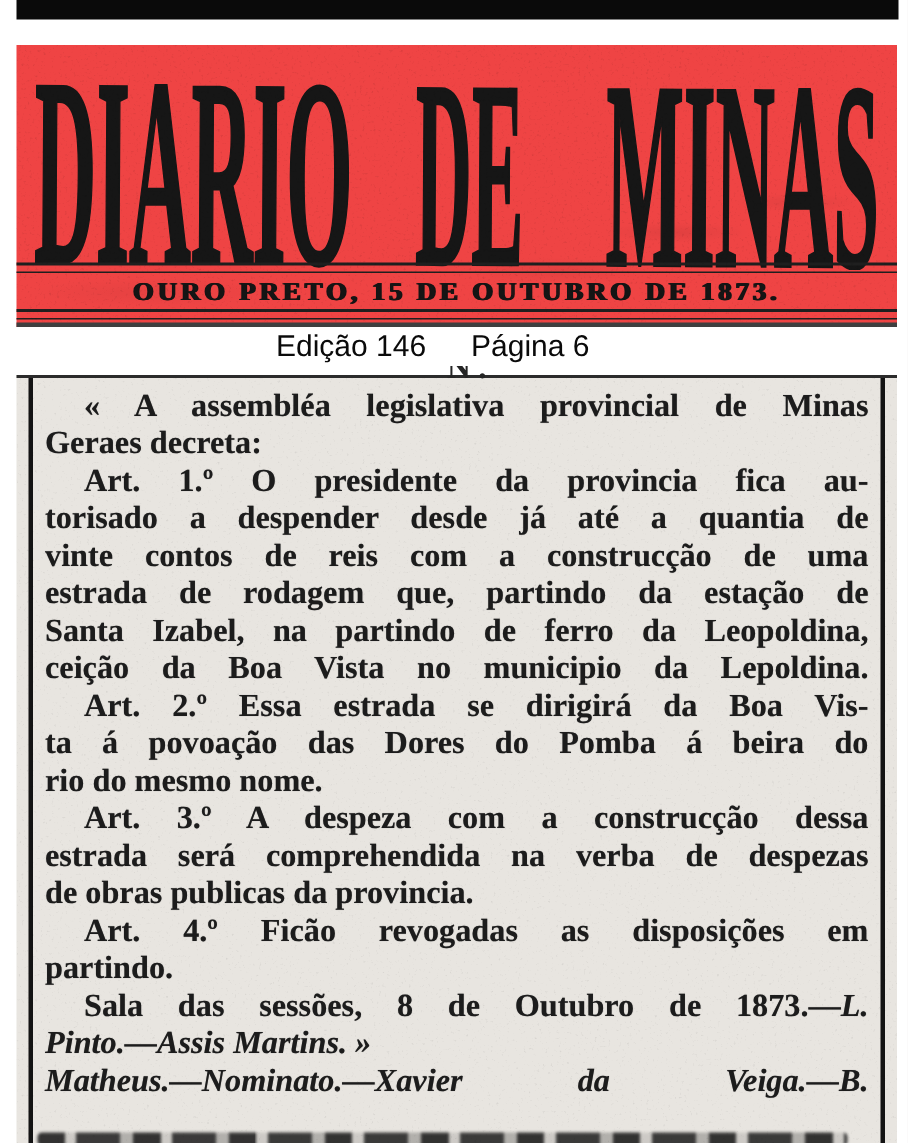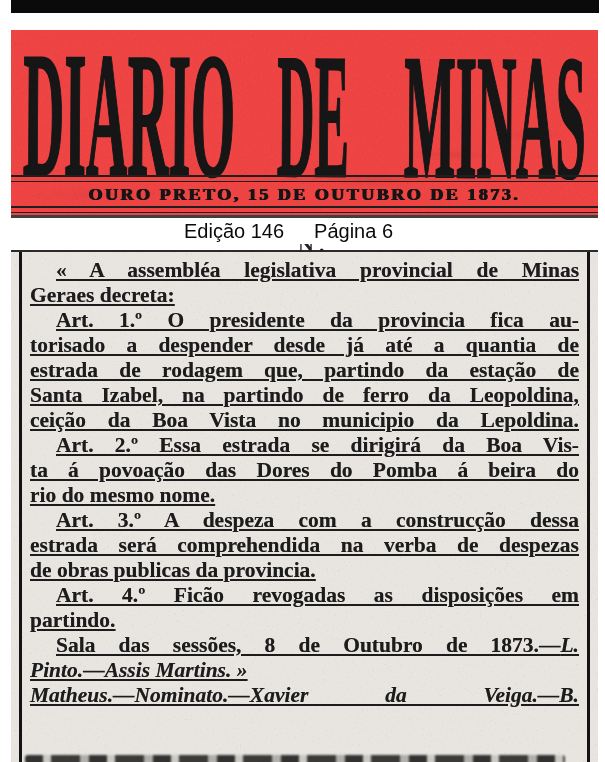--- a/index.html
+++ b/index.html
@@ -45,21 +45,21 @@
 
   
   .artbox{position:absolute;left:11px;top:250px;width:587px;height:512px;
           background:#e8e5e0;border-top:2px solid #2b2b2b;overflow:hidden;}
   .vline{position:absolute;top:0;bottom:0;width:2.5px;background:#131313;}
   .vline.left{left:8px;}
   .vline.right{left:576px;}
   .arttext{position:absolute;left:19px;top:6px;width:549px;color:#1c1c1c;
            font-weight:bold;font-size:21.5px;line-height:25px;
            text-shadow:0 0 .5px rgba(25,25,25,.55);}
-  .ln{text-align:justify;text-align-last:justify;text-decoration:underline;}
+  .ln{text-align:justify;text-align-last:justify;}
   .ln.end{text-align:center;text-align-last:left;}
   .ln.ind{text-indent:26px;}
   .ln .it,.ln.it{font-style:italic;}
 
   .smear{position:absolute;left:14px;bottom:0;width:540px;height:9px;opacity:.88;
          background:repeating-linear-gradient(90deg,
             #1a1a1a 0 18px, rgba(26,26,26,.15) 18px 26px,
             #232323 26px 55px, rgba(26,26,26,.3) 55px 64px);
          filter:blur(1.1px);border-radius:3px;}
 
@@ -104,20 +104,21 @@
 
   <div class="artbox">
     <div class="vline left"></div>
     <div class="vline right"></div>
 
     <div class="arttext">
       <div class="ln ind">« A assembléa legislativa provincial de Minas</div>
       <div class="ln end">Geraes decreta:</div>
       <div class="ln ind">Art. 1.º O presidente da provincia fica au-</div>
       <div class="ln">torisado a despender desde já até a quantia de</div>
+      <div class="ln">vinte contos de reis com a construcção de uma</div>
       <div class="ln">estrada de rodagem que, partindo da estação de</div>
       <div class="ln">Santa Izabel, na partindo de ferro da Leopoldina,</div>
       <div class="ln">ceição da Boa Vista no municipio da Lepoldina.</div>
       <div class="ln ind">Art. 2.º Essa estrada se dirigirá da Boa Vis-</div>
       <div class="ln">ta á povoação das Dores do Pomba á beira do</div>
       <div class="ln end">rio do mesmo nome.</div>
       <div class="ln ind">Art. 3.º A despeza com a construcção dessa</div>
       <div class="ln">estrada será comprehendida na verba de despezas</div>
       <div class="ln end">de obras publicas da provincia.</div>
       <div class="ln ind">Art. 4.º Ficão revogadas as disposições em</div>

